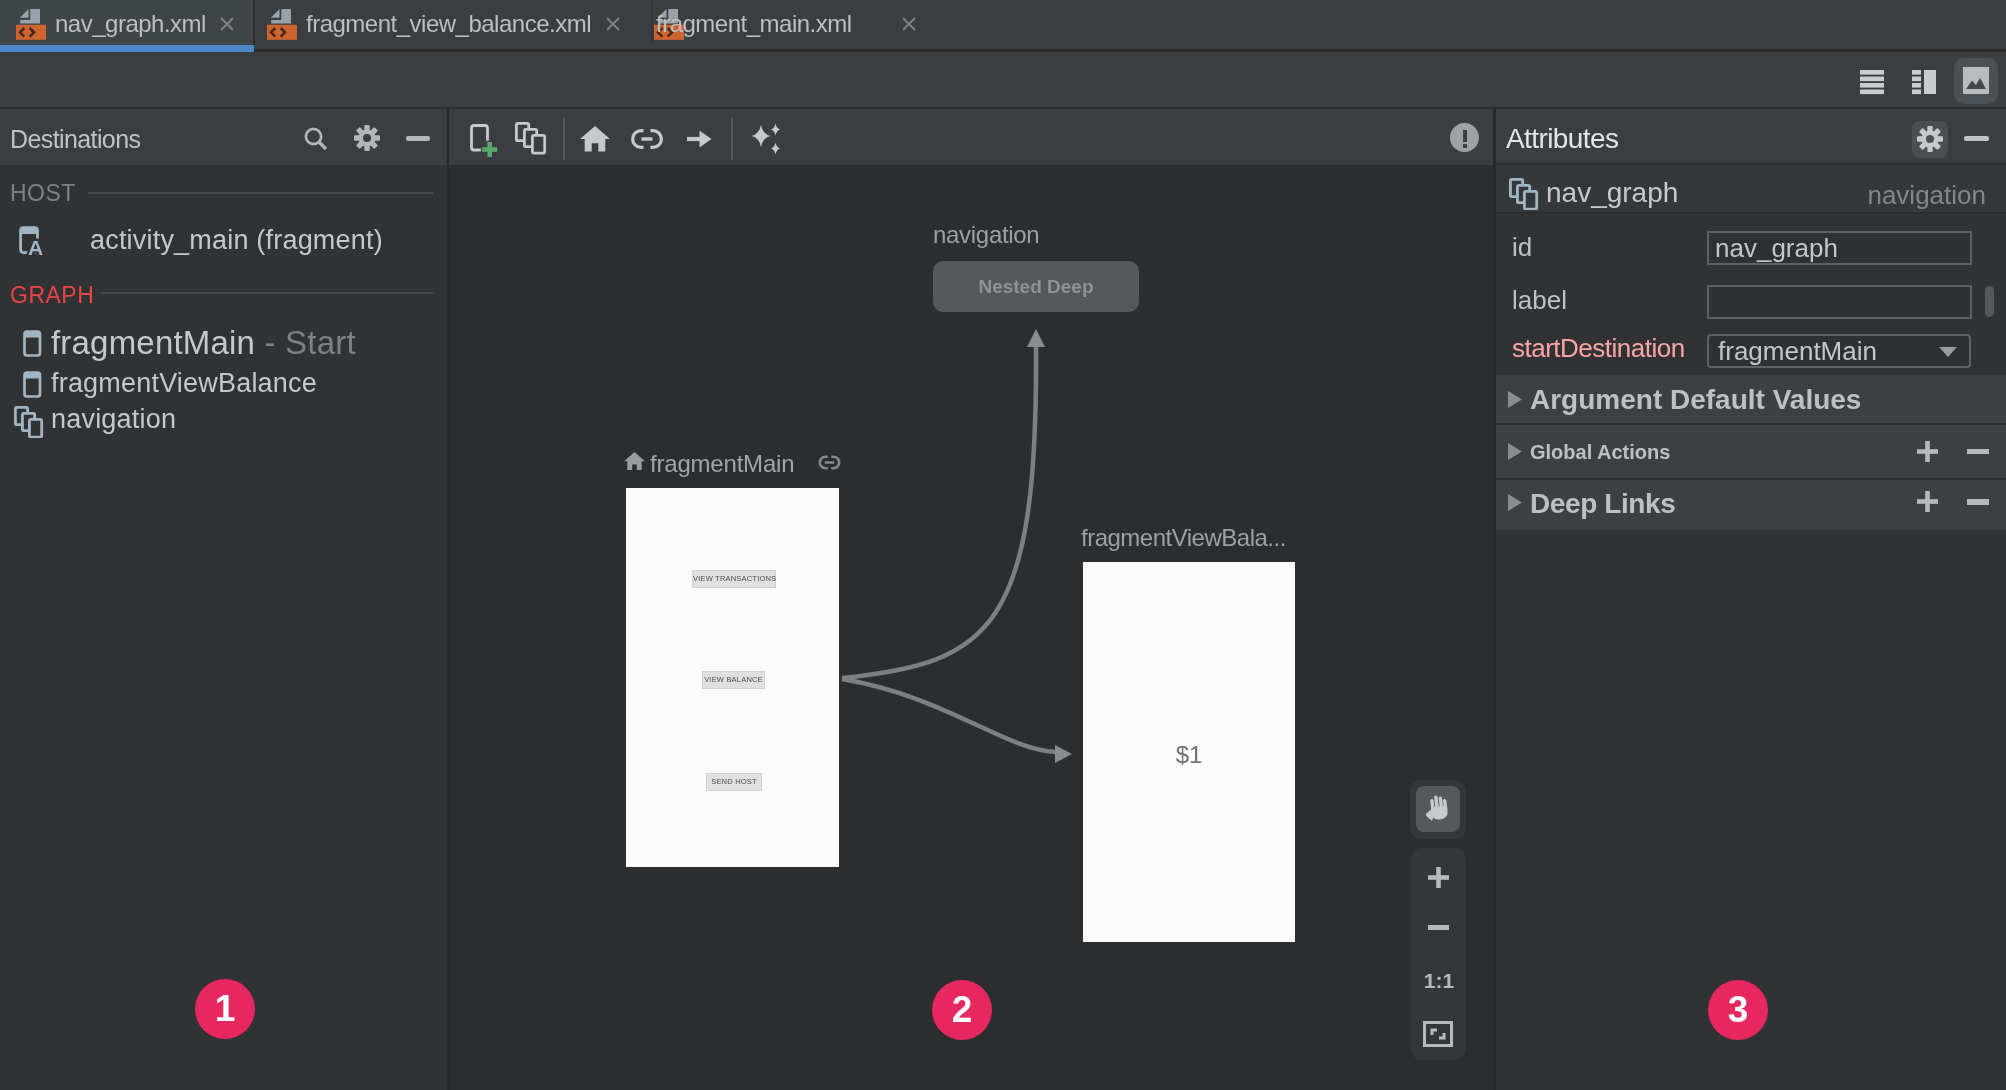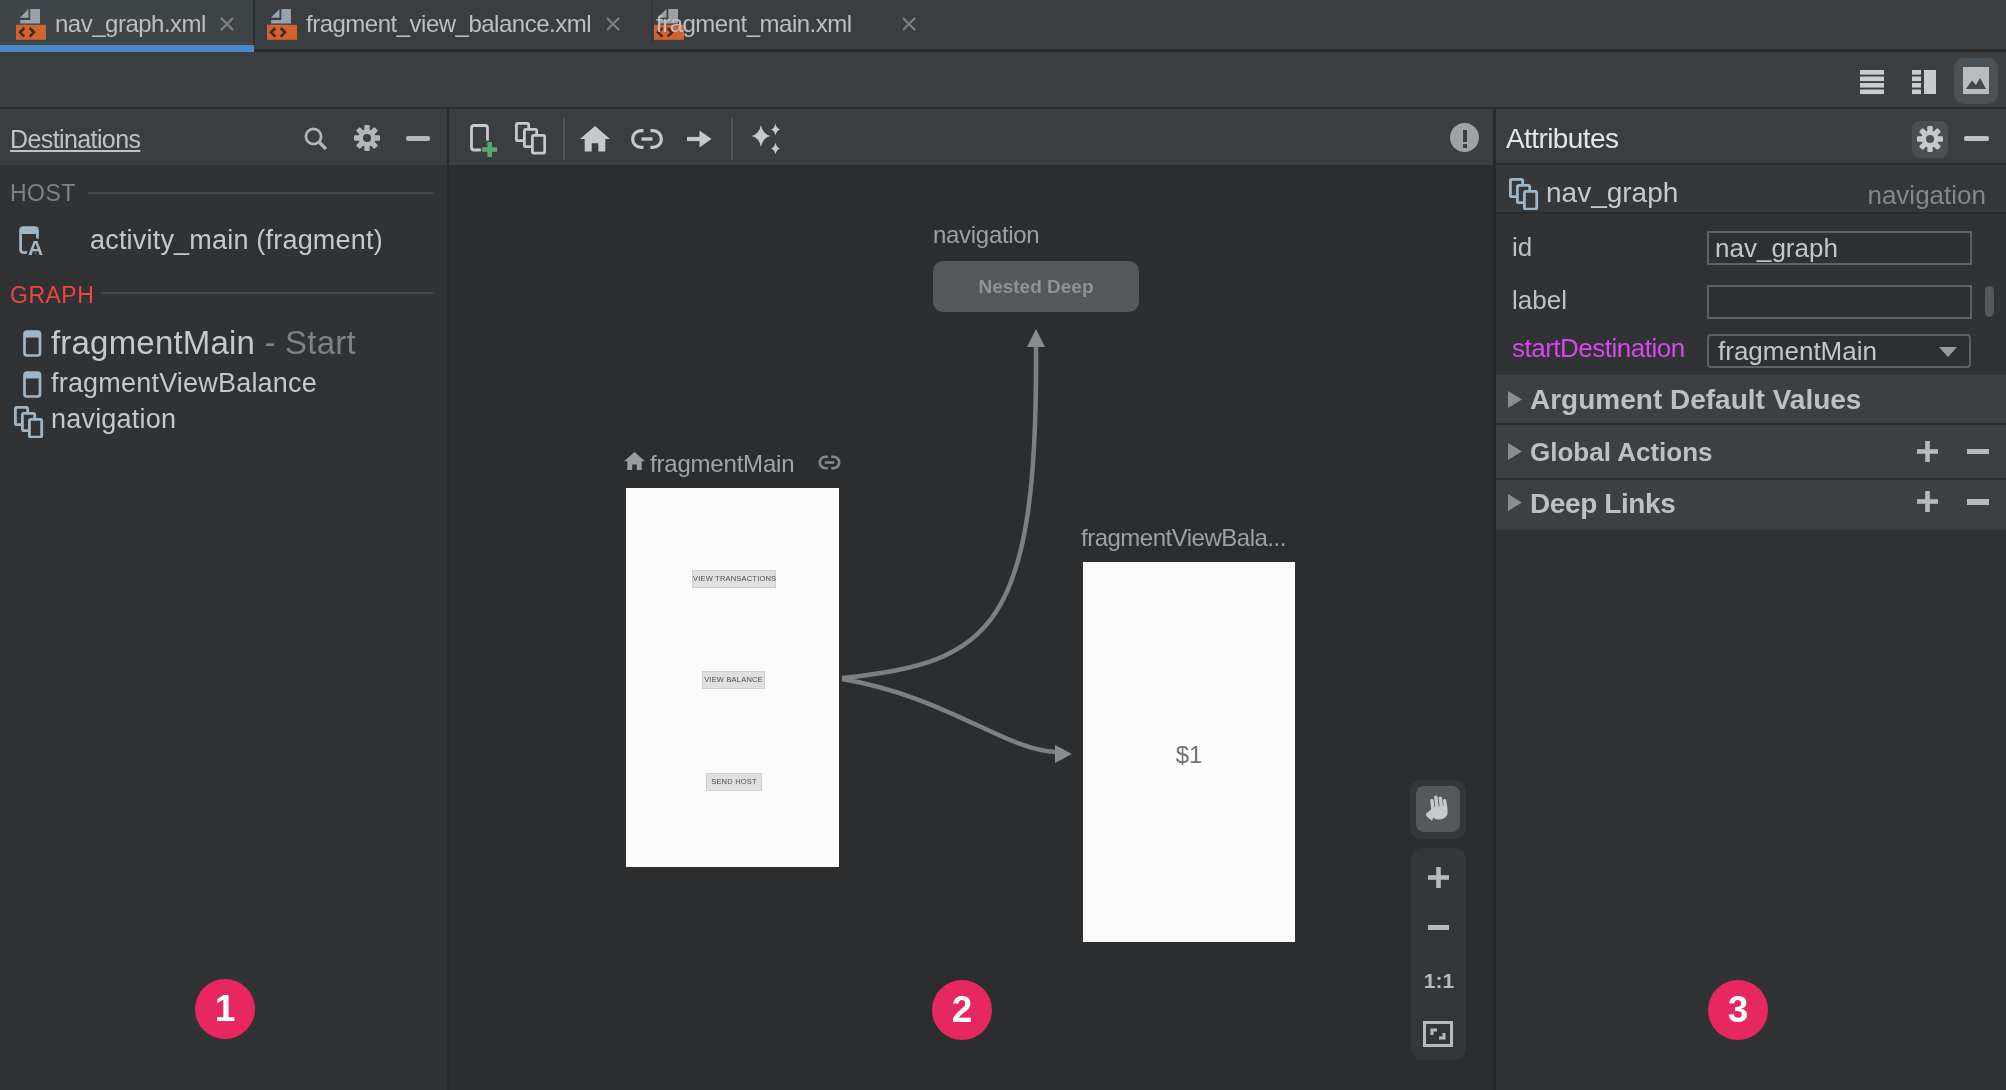--- a/index.html
+++ b/index.html
@@ -73,21 +73,21 @@
     </svg>
     <div class="abs" style="left:1954px;top:58px;width:44px;height:46px;border-radius:10px;background:#4c5156;"></div>
     <svg class="abs" style="left:1954px;top:58px;" width="44" height="46" viewBox="0 0 44 46">
       <rect x="9" y="9" width="26" height="27" fill="#b9bcbe"></rect>
       <path d="M12 31 L18 22.5 L22 27 L26 20 L32 31 Z" fill="#43474a"></path>
     </svg>
   </div>
 
   <div class="abs" style="left:0;top:109px;width:2006px;height:56px;background:#3b3e41;"></div>
   <div id="row3">
-    <div class="abs txt" style="left:10px;top:124px;font-size:25px;line-height:30px;letter-spacing:-0.6px;color:#c0c2c4;text-decoration:underline;">Destinations</div>
+    <div class="abs txt" style="left:10px;top:124px;font-size:25px;line-height:30px;letter-spacing:-0.6px;color:#c0c2c4;">Destinations</div>
     <svg class="abs" style="left:303px;top:126px;" width="27" height="27" viewBox="0 0 27 27">
       <circle cx="10.5" cy="10.5" r="7.6" stroke="#b4b6b8" stroke-width="2.7" fill="none"></circle>
       <path d="M16 16 L23 23" stroke="#b4b6b8" stroke-width="3.2" fill="none"></path>
     </svg>
     <svg class="abs" style="left:353px;top:124px;" width="28" height="28" viewBox="-14 -14 28 28">
       <g fill="#b4b6b8">
         <circle r="8.6"></circle>
         <rect x="-2.7" y="-13" width="5.4" height="26" rx="1.2"></rect>
         <rect x="-2.7" y="-13" width="5.4" height="26" rx="1.2" transform="rotate(45)"></rect>
         <rect x="-2.7" y="-13" width="5.4" height="26" rx="1.2" transform="rotate(90)"></rect>
@@ -252,39 +252,39 @@
     <div class="abs txt" style="left:1806px;top:180px;width:180px;text-align:right;font-size:26px;line-height:30px;color:#85888a;">navigation</div>
 
     <div class="abs txt" style="left:1512px;top:232px;font-size:26px;line-height:30px;color:#bfc1c3;">id</div>
     <div class="abs" style="left:1707px;top:231px;width:265px;height:34px;box-sizing:border-box;border:2px solid #5f6265;background:#2e3134;"></div>
     <div class="abs txt" style="left:1715px;top:233px;font-size:26px;line-height:30px;color:#c4c6c8;">nav_graph</div>
 
     <div class="abs txt" style="left:1512px;top:285px;font-size:26px;line-height:30px;color:#bfc1c3;">label</div>
     <div class="abs" style="left:1707px;top:285px;width:265px;height:34px;box-sizing:border-box;border:2px solid #5f6265;background:#2e3134;"></div>
     <div class="abs" style="left:1985px;top:286px;width:9px;height:31px;border-radius:4.5px;background:#55585a;"></div>
 
-    <div class="abs txt" style="left:1512px;top:333px;font-size:26px;line-height:30px;letter-spacing:-0.5px;color:#d946ef;">startDestination</div>
+    <div class="abs txt" style="left:1512px;top:333px;font-size:26px;line-height:30px;letter-spacing:-0.5px;color:#fca5a5;">startDestination</div>
     <div class="abs" style="left:1707px;top:334px;width:264px;height:34px;box-sizing:border-box;border:2px solid #5f6265;border-radius:4px;background:#2e3134;"></div>
     <div class="abs txt" style="left:1718px;top:336px;font-size:26px;line-height:30px;color:#c4c6c8;">fragmentMain</div>
     <svg class="abs" style="left:1939px;top:347px;" width="18" height="10" viewBox="0 0 18 10">
       <polygon points="0,0 18,0 9,10" fill="#9a9da0"></polygon>
     </svg>
 
     <div class="abs" style="left:1496px;top:375px;width:510px;height:48px;background:#3d4043;"></div>
     <svg class="abs" style="left:1508px;top:391px;" width="14" height="17" viewBox="0 0 14 17">
       <polygon points="0,0 0,17 14,8.5" fill="#8b8e90"></polygon>
     </svg>
     <div class="abs txt" style="left:1530px;top:384px;font-size:28px;line-height:32px;font-weight:bold;color:#bec0c2;">Argument Default Values</div>
     <div class="abs" style="left:1496px;top:423px;width:510px;height:2px;background:#2b2d2f;"></div>
 
     <div class="abs" style="left:1496px;top:425px;width:510px;height:53px;background:#3d4043;"></div>
     <svg class="abs" style="left:1508px;top:443px;" width="14" height="17" viewBox="0 0 14 17">
       <polygon points="0,0 0,17 14,8.5" fill="#8b8e90"></polygon>
     </svg>
-    <div class="abs txt" style="left:1530px;top:436px;font-size:26px;line-height:32px;font-weight:bold;color:#bec0c2;">Global Actions</div>
+    <div class="abs txt" style="left:1530px;top:436px;font-size:20px;line-height:32px;font-weight:bold;color:#bec0c2;">Global Actions</div>
     <svg class="abs" style="left:1917px;top:441px;" width="21" height="21" viewBox="0 0 21 21">
       <rect x="8.2" y="0" width="4.6" height="21" fill="#b7b9bb"></rect>
       <rect x="0" y="8.2" width="21" height="4.6" fill="#b7b9bb"></rect>
     </svg>
     <div class="abs" style="left:1967px;top:448.5px;width:22px;height:5.5px;background:#b7b9bb;"></div>
     <div class="abs" style="left:1496px;top:478px;width:510px;height:2px;background:#2b2d2f;"></div>
 
     <div class="abs" style="left:1496px;top:480px;width:510px;height:50px;background:#3d4043;"></div>
     <svg class="abs" style="left:1508px;top:494px;" width="14" height="17" viewBox="0 0 14 17">
       <polygon points="0,0 0,17 14,8.5" fill="#8b8e90"></polygon>

